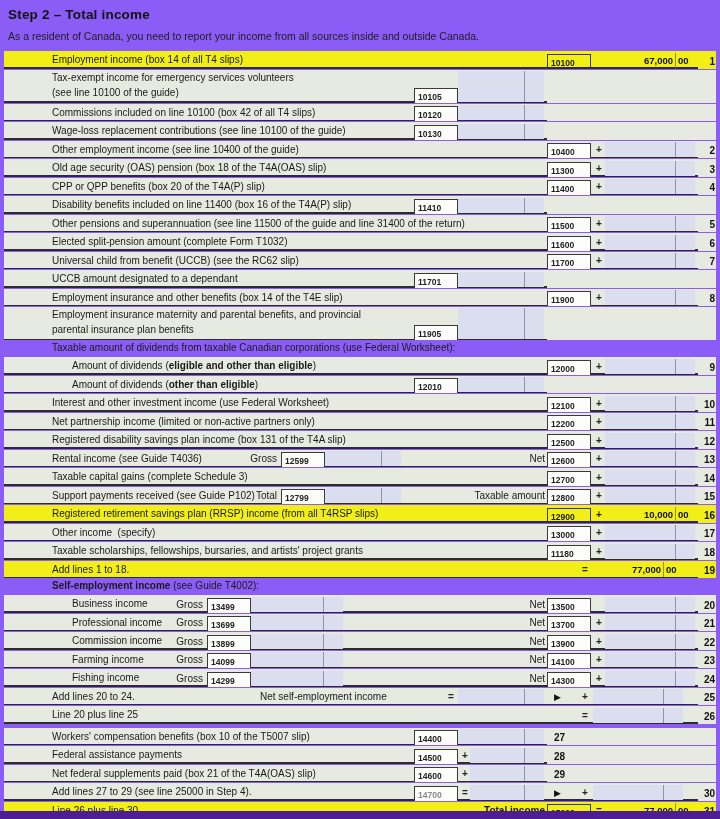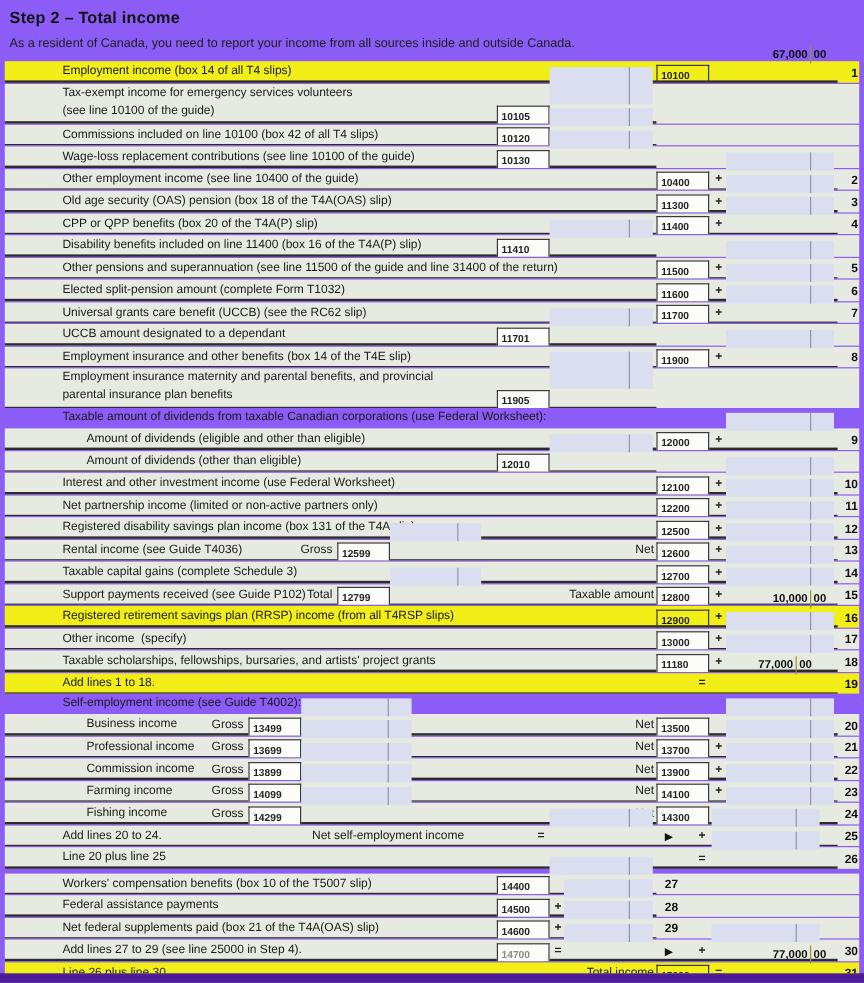--- a/index.html
+++ b/index.html
@@ -15,35 +15,35 @@
   .row.hdr{height:15px;background:transparent;}
   .row.hl{background:#f1ee18;}
   .uline{position:absolute;bottom:0;left:0;height:1.4px;background:#2c2c2c;}
   .uline.full{width:694px;}
   .uline.mid{width:543px;}
   .lbl{position:absolute;left:4px;top:3px;font-size:10px;line-height:12px;color:#1a1a1a;white-space:pre;padding-left:44px;}
   .double .lbl{top:2px;}
   .lbl.l2{top:17px;}
   .lbl.ind{left:24px;}
   .hdr .lbl{top:1px;}
-  .b{font-weight:normal;text-align:right;}
+  .b{font-weight:bold;text-align:right;}
   .mtext{position:absolute;left:256px;bottom:3px;font-size:10px;color:#1a1a1a;}
   .mlab{position:absolute;bottom:3px;font-size:10px;color:#1a1a1a;}
   .mlab.gross{right:439px;}
   .mlab.se{right:513px;}
   .rlab{position:absolute;bottom:3px;right:171px;font-size:10px;color:#1a1a1a;}
   .cbox{position:absolute;bottom:0;height:15px;width:44px;box-sizing:border-box;background:#fcfcfa;
         border:1px solid #3a3a3a;border-bottom:0;font-size:8.5px;font-weight:bold;color:#222;
         padding:3px 0 0 3px;line-height:10px;}
   .hl .cbox{background:transparent;}
   .cbox.dim{color:#8a8a8a;}
   .cbox.pm{left:410px;} .cbox.pg{left:277px;} .cbox.ps{left:203px;} .cbox.pr{left:543px;}
   .op{position:absolute;bottom:3px;font-size:10px;font-weight:bold;color:#222;}
   .op.om{left:458px;} .op.os{left:444px;} .op.or{left:592px;} .op.oo{left:578px;}
-  .fld{position:absolute;bottom:16px;height:15px;background:#dadeee;display:flex;align-items:stretch;box-sizing:border-box;}
+  .fld{position:absolute;bottom:1px;height:15px;background:#dadeee;display:flex;align-items:stretch;box-sizing:border-box;}
   .double .fld{height:31px;}
   .hl .fld{background:transparent;}
   .fld .amt{flex:1;text-align:right;font-size:9.5px;font-weight:bold;color:#111;
             padding:0 2px 2px 0;display:flex;align-items:flex-end;justify-content:flex-end;}
   .fld .cts{width:20px;box-sizing:border-box;border-left:1px solid #9094aa;font-size:9.5px;font-weight:bold;
             color:#111;padding:0 0 2px 2px;display:flex;align-items:flex-end;}
   .hl .fld .cts{border-left-color:#97922e;}
   .fld.fm{left:454px;width:86px;}
   .fld.fmo{left:466px;width:74px;}
   .fld.fs{left:454px;width:86px;}
@@ -161,21 +161,21 @@
         <div class="cbox pr">11600</div>
         <div class="op or">+</div>
         <div class="fld fr">
           <span class="amt"></span>
           <span class="cts"></span>
         </div>
         <div class="lnum">6</div>
       </div>
       <div class="row">
         <div class="uline full"></div>
-        <div class="lbl">Universal grants care benefit (UCCB) (see the RC62 slip)</div>
+        <div class="lbl">Universal child from benefit (UCCB) (see the RC62 slip)</div>
         <div class="cbox pr">11700</div>
         <div class="op or">+</div>
         <div class="fld fr">
           <span class="amt"></span>
           <span class="cts"></span>
         </div>
         <div class="lnum">7</div>
       </div>
       <div class="row">
         <div class="uline mid"></div>

